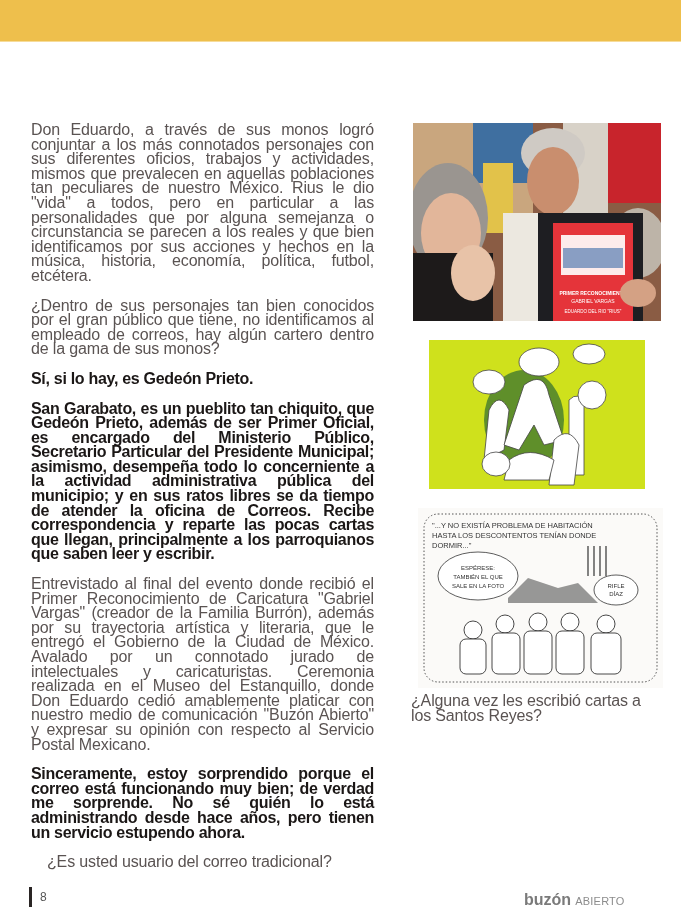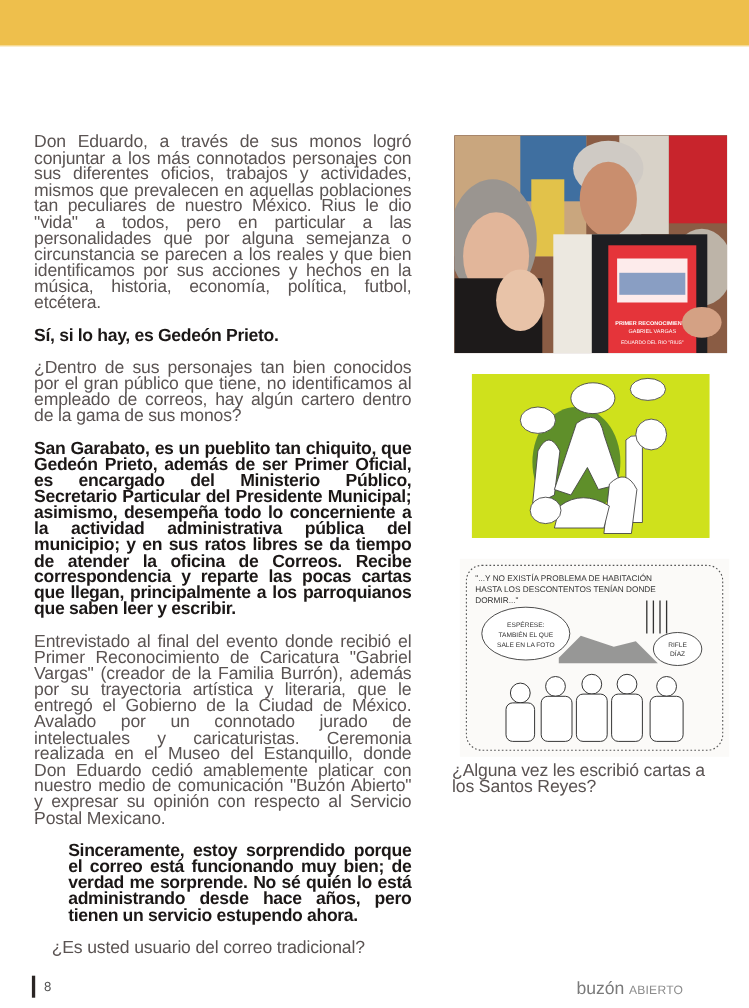--- a/index.html
+++ b/index.html
@@ -10,35 +10,35 @@
   .p { font-size:16px; line-height:14.6px; margin:0; text-align:justify; letter-spacing:-0.15px; }
   .q { color:#5a5352; }
   .a { color:#1b1716; font-weight:bold; letter-spacing:-0.3px; }
   .col-right-text { position:absolute; left:411px; top:694px; width:249px; }
   .photo { position:absolute; left:413px; top:123px; width:248px; height:198px; overflow:hidden; background:#6b4a3a; }
   .green { position:absolute; left:429px; top:340px; width:216px; height:149px; background:#cfe11c; overflow:hidden; }
   .cartoon { position:absolute; left:418px; top:508px; width:245px; height:180px; background:#fbfaf8; }
   .footer-bar { position:absolute; left:29px; top:887px; width:3px; height:20px; background:#2a2524; }
   .footer-num { position:absolute; left:40px; top:890px; font-size:12px; color:#555; }
   .brand { position:absolute; left:524px; top:891px; font-size:15px; color:#8c8c8c; }
-  .brand b { font-weight:normal; color:#7a7a7a; font-size:16px; }
+  .brand b { font-weight:bold; color:#7a7a7a; font-size:16px; }
   .brand span { font-size:11px; letter-spacing:0.2px; }
 </style>
 </head>
 <body>
 
 <div class="topbar"></div>
 
 <div class="col-left">
   <p class="p q" style="margin-bottom:15px;">Don Eduardo, a través de sus monos logró conjuntar a los más connotados personajes con sus diferentes oficios, trabajos y actividades, mismos que prevalecen en aquellas poblaciones tan peculiares de nuestro México. Rius le dio "vida" a todos, pero en particular a las personalidades que por alguna semejanza o circunstancia se parecen a los reales y que bien identificamos por sus acciones y hechos en la música, historia, economía, política, futbol, etcétera.</p>
+  <p class="p q" style="margin-bottom:15px;">¿Dentro de sus personajes tan bien conocidos por el gran público que tiene, no identificamos al empleado de correos, hay algún cartero dentro de la gama de sus monos?</p>
   <p class="p a" style="margin-bottom:15px;">Sí, si lo hay, es Gedeón Prieto.</p>
-  <p class="p q" style="margin-bottom:15px;">¿Dentro de sus personajes tan bien conocidos por el gran público que tiene, no identificamos al empleado de correos, hay algún cartero dentro de la gama de sus monos?</p>
   <p class="p a" style="margin-bottom:15px;">San Garabato, es un pueblito tan chiquito, que Gedeón Prieto, además de ser Primer Oficial, es encargado del Ministerio Público, Secretario Particular del Presidente Municipal; asimismo, desempeña todo lo concerniente a la actividad administrativa pública del municipio; y en sus ratos libres se da tiempo de atender la oficina de Correos. Recibe correspondencia y reparte las pocas cartas que llegan, principalmente a los parroquianos que saben leer y escribir.</p>
   <p class="p q" style="margin-bottom:15px;">Entrevistado al final del evento donde recibió el Primer Reconocimiento de Caricatura "Gabriel Vargas" (creador de la Familia Burrón), además por su trayectoria artística y literaria, que le entregó el Gobierno de la Ciudad de México. Avalado por un connotado jurado de intelectuales y caricaturistas. Ceremonia realizada en el Museo del Estanquillo, donde Don Eduardo cedió amablemente platicar con nuestro medio de comunicación "Buzón Abierto" y expresar su opinión con respecto al Servicio Postal Mexicano.</p>
-  <p class="p a" style="margin-bottom:15px;margin-left:31px;">Sinceramente, estoy sorprendido porque el correo está funcionando muy bien; de verdad me sorprende. No sé quién lo está administrando desde hace años, pero tienen un servicio estupendo ahora.</p>
+  <p class="p a" style="margin-bottom:15px;">Sinceramente, estoy sorprendido porque el correo está funcionando muy bien; de verdad me sorprende. No sé quién lo está administrando desde hace años, pero tienen un servicio estupendo ahora.</p>
   <p class="p q" style="margin-bottom:15px;margin-left:16px;">¿Es usted usuario del correo tradicional?</p>
 </div>
 
 <div class="photo">
   <svg width="248" height="198" viewBox="0 0 248 198">
     <rect x="0" y="0" width="248" height="198" fill="#8a5c44"></rect>
     <rect x="0" y="0" width="120" height="110" fill="#c9a67e"></rect>
     <rect x="60" y="0" width="60" height="60" fill="#3f6fa0"></rect>
     <rect x="195" y="0" width="53" height="80" fill="#c8242c"></rect>
     <rect x="150" y="0" width="45" height="90" fill="#d8d2c8"></rect>

